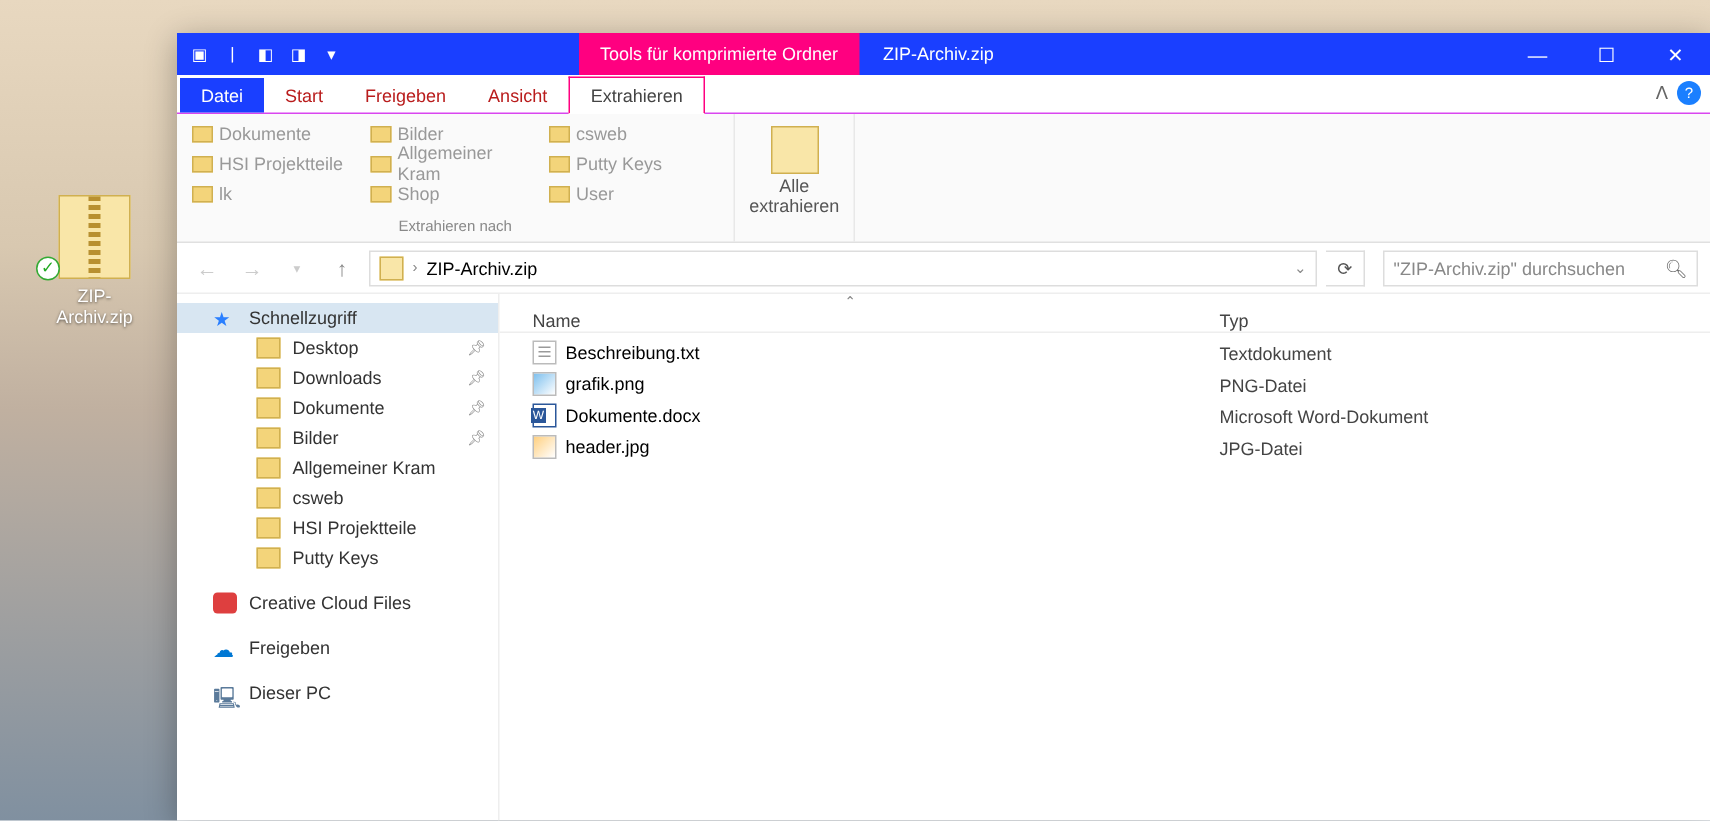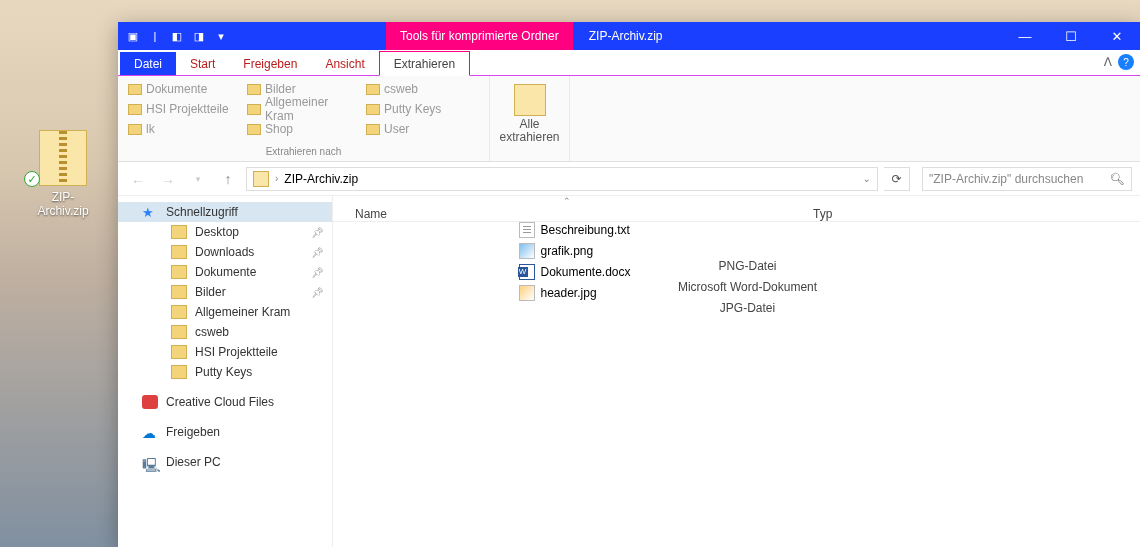--- a/index.html
+++ b/index.html
@@ -68,21 +68,21 @@
 .s-icon.fold{ background:#f3d47a; border:1px solid #d0b050;}
 .s-icon.cc{ background:#de3f3f; border-radius:3px;}
 .s-icon.od{ color:#0078d4; font-size:14px;}
 .s-icon.pc{ color:#5a7a9a; font-size:14px;}
 
 .filepane { flex:1; display:flex; flex-direction:column;}
 .file-header { height:26px; border-bottom:1px solid #eee; display:flex; align-items:flex-end; color:#444; position:relative;}
 .file-header .col-name{ width:480px; padding-left:22px;}
 .file-header .sortmark{ position:absolute; left:230px; top:0; color:#888; font-size:9px;}
 .file-header .col-type{ flex:1;}
-.file-list .row { display:flex; align-items:center; height:21px; padding-left:22px;flex-direction:column; }
+.file-list .row { display:flex; align-items:flex-end; height:21px; padding-left:22px; }
 .file-list .row .fname{ width:458px; display:flex; align-items:center; gap:6px;}
 .file-list .row .ftype{ flex:1; color:#444;}
 .f-ic{ width:16px; height:16px; border:1px solid #bbb; background:#fff; display:inline-block; position:relative;}
 .f-ic.txt::after{content:"";position:absolute;left:3px;top:3px;right:3px;height:1px;background:#999;box-shadow:0 3px 0 #999,0 6px 0 #999;}
 .f-ic.doc{ background:#fff; border-color:#2b579a;}
 .f-ic.doc::before{content:"W";position:absolute;left:-2px;top:2px;width:10px;height:10px;background:#2b579a;color:#fff;font-size:8px;text-align:center;line-height:10px;}
 .f-ic.png{ background:linear-gradient(135deg,#7ec0ee,#fff);}
 .f-ic.jpg{ background:linear-gradient(135deg,#ffd080,#fff);}
 </style>
 </head>
@@ -262,20 +262,21 @@
         <div class="col-name">Name</div>
         <div class="sortmark">⌃</div>
         <div class="col-type">Typ</div>
       </div>
       <div class="file-list" id="file-list">
           <div class="row">
             <div class="fname">
               <span class="f-ic txt"></span>
               <span>Beschreibung.txt</span>
             </div>
+            <div class="ftype">Textdokument</div>
           </div>
           <div class="row">
             <div class="fname">
               <span class="f-ic png"></span>
               <span>grafik.png</span>
             </div>
             <div class="ftype">PNG-Datei</div>
           </div>
           <div class="row">
             <div class="fname">

